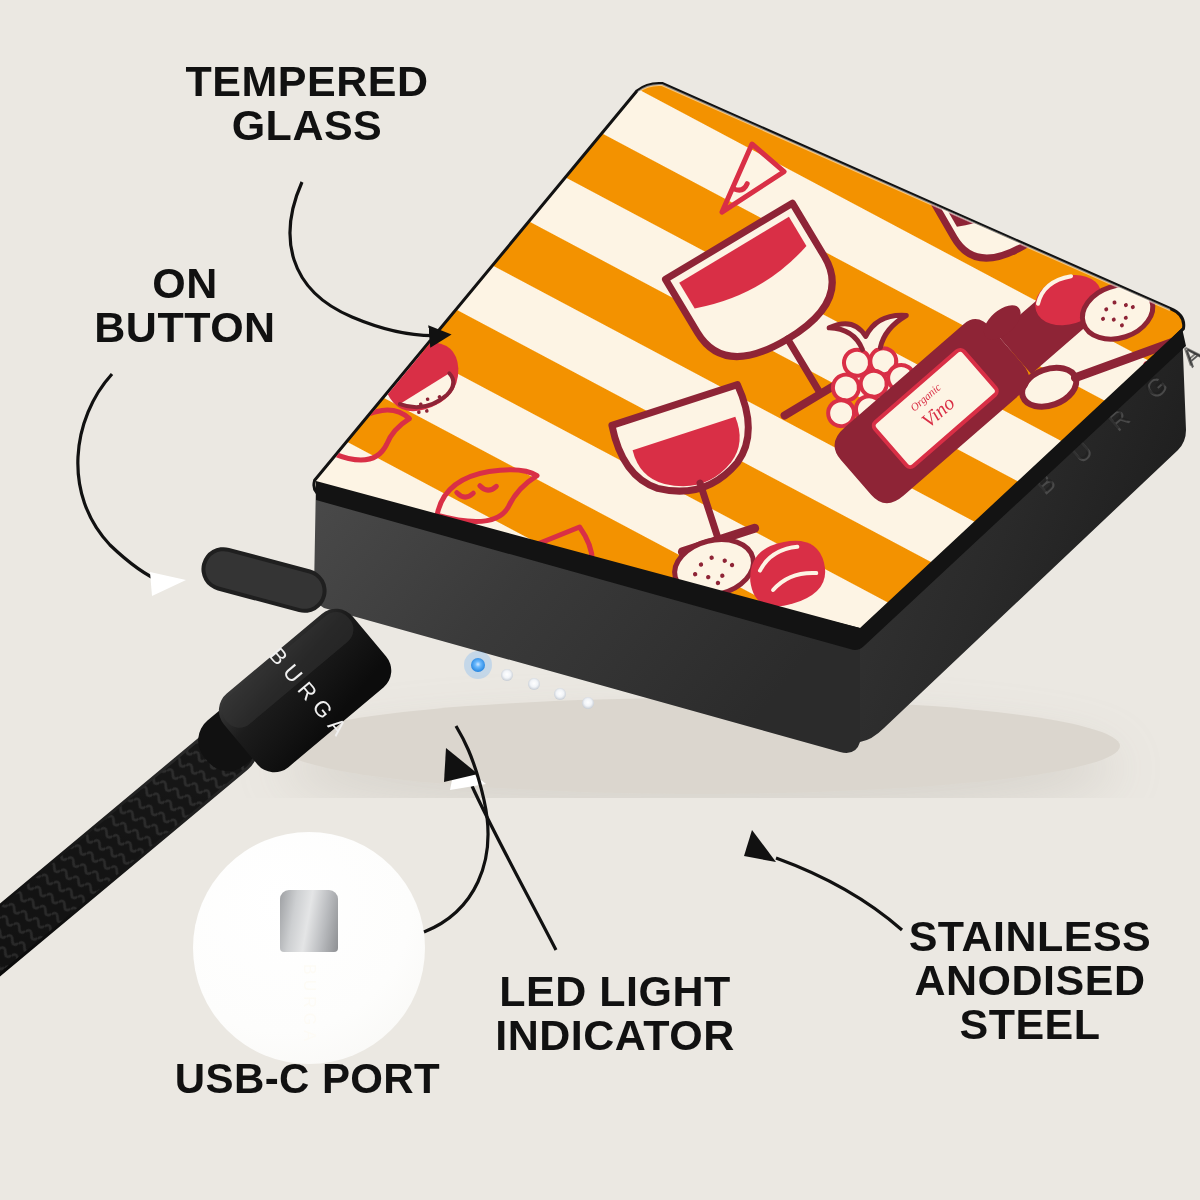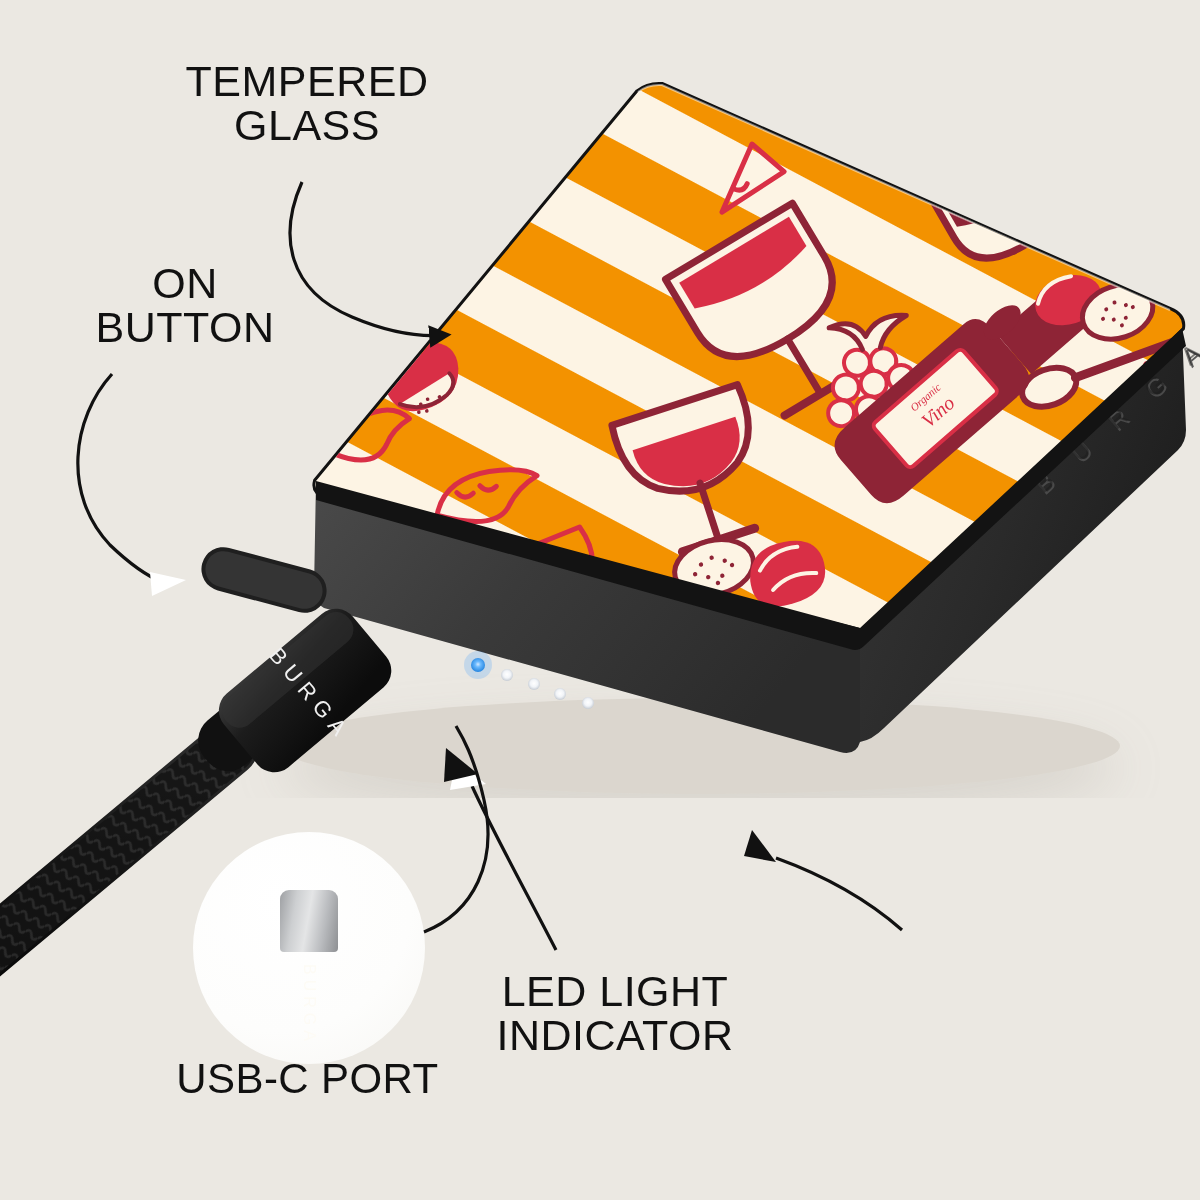--- a/index.html
+++ b/index.html
@@ -10,35 +10,35 @@
     font-family:"Liberation Sans", sans-serif;
     overflow:hidden;
     position:relative;
   }
   #stage{position:absolute;inset:0;width:1200px;height:1200px;}
 
   
   .callout{
     position:absolute;
     color:#111111;
-    font-weight:400;
+    font-weight:700;
     letter-spacing:.5px;
     line-height:1.02;
     text-align:center;
     white-space:pre-line;
     font-family:"Liberation Sans", sans-serif;
   }
   #label-tempered-glass{left:122px;top:60px;width:370px;font-size:43px;}
   #label-on-button{left:40px;top:262px;width:290px;font-size:43px;}
   #label-led{left:470px;top:970px;width:290px;font-size:43px;}
   #label-steel{left:880px;top:915px;width:300px;font-size:43px;}
 
   #label-usbc{
     position:absolute;left:120px;top:1055px;width:375px;
-    text-align:center;color:#111;font-weight:400;font-size:42px;
+    text-align:center;color:#111;font-weight:700;font-size:42px;
     letter-spacing:.4px;
   }
   #label-usbc-sub{
     position:absolute;left:110px;top:1108px;width:395px;
     text-align:center;color:#15140f;font-weight:400;font-size:34px;
     letter-spacing:.2px;
   }
 
   
   #usbc-circle{
@@ -374,16 +374,19 @@
 
   <div class="callout" id="label-tempered-glass">TEMPERED
 GLASS</div>
 
   <div class="callout" id="label-on-button">ON
 BUTTON</div>
 
   <div class="callout" id="label-led">LED LIGHT
 INDICATOR</div>
 
+  <div class="callout" id="label-steel">STAINLESS
+ANODISED
+STEEL</div>
 
   <div id="label-usbc">USB-C PORT</div>
 
 </div>
 
 </body></html>

